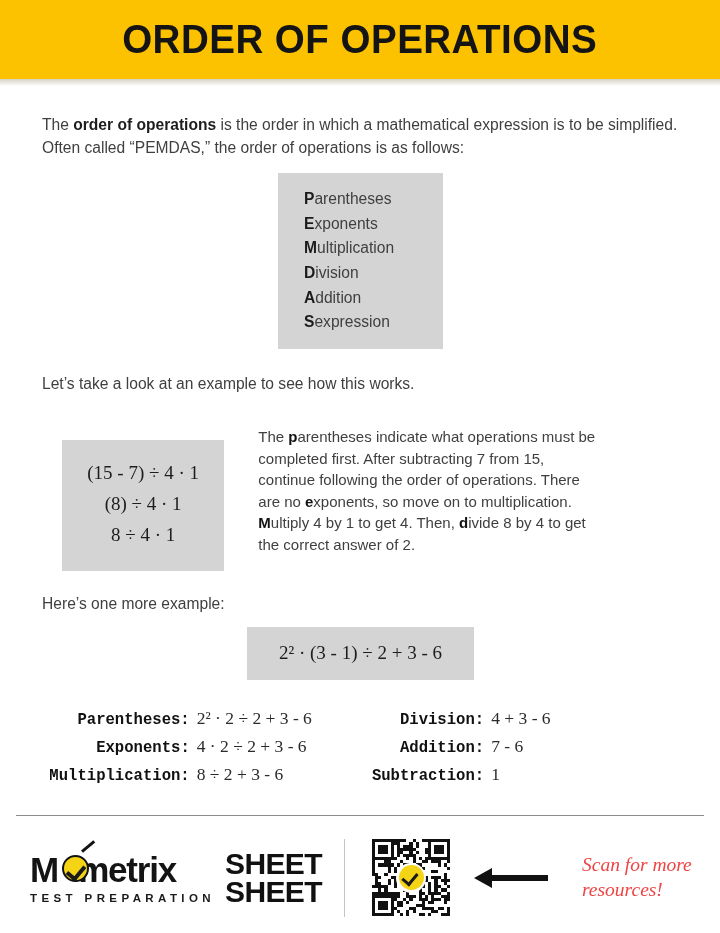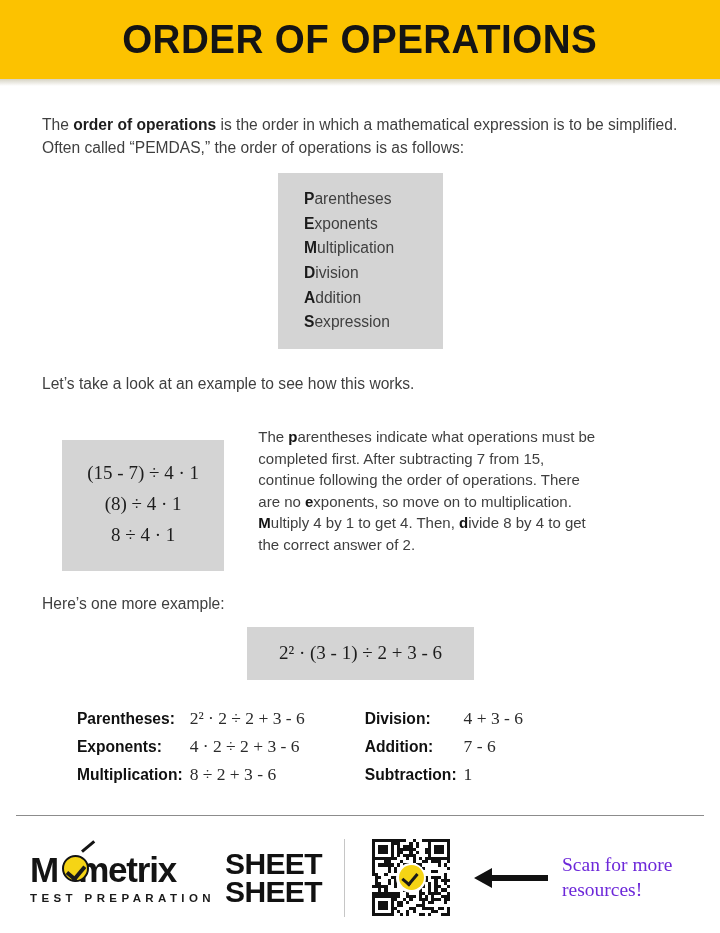--- a/index.html
+++ b/index.html
@@ -145,24 +145,26 @@
   }
   .steps-col { display: table; }
   .step-row { display: table-row; }
   .step-label, .step-value {
     display: table-cell;
     padding-bottom: 7px;
     white-space: nowrap;
     vertical-align: baseline;
   }
   .step-label {
+    text-align: right;
     font-size: 15.6px;
     font-weight: bold;
     color: #111111;
     padding-right: 7px;
+    font-family: Liberation Mono, monospace;
   }
   .step-value {
     font-family: "Liberation Serif", serif;
     font-size: 17.5px;
     color: #2b2b2b;
     text-align: left;
   }
 
   
   .divider {
@@ -280,25 +282,26 @@
     border-right: 3.2px solid #1a1a1a;
     border-bottom: 3.2px solid #1a1a1a;
     transform: rotate(40deg);
   }
   .arrow-zone {
     padding-left: 22px;
     display: flex;
     align-items: center;
   }
   .scan-text {
-    margin-left: 12px;
+    margin-left: 32px;
     font-family: "Liberation Serif", serif;
+    font-style: italic;
     font-size: 19.5px;
     line-height: 1.28;
-    color: #6d28d9;
+    color: #ef4444;
   }
 </style>
 </head>
 <body>
 
 <div class="header-band">
   <div class="header-title">ORDER OF OPERATIONS</div>
 </div>
 <div class="header-shadow"></div>
 

